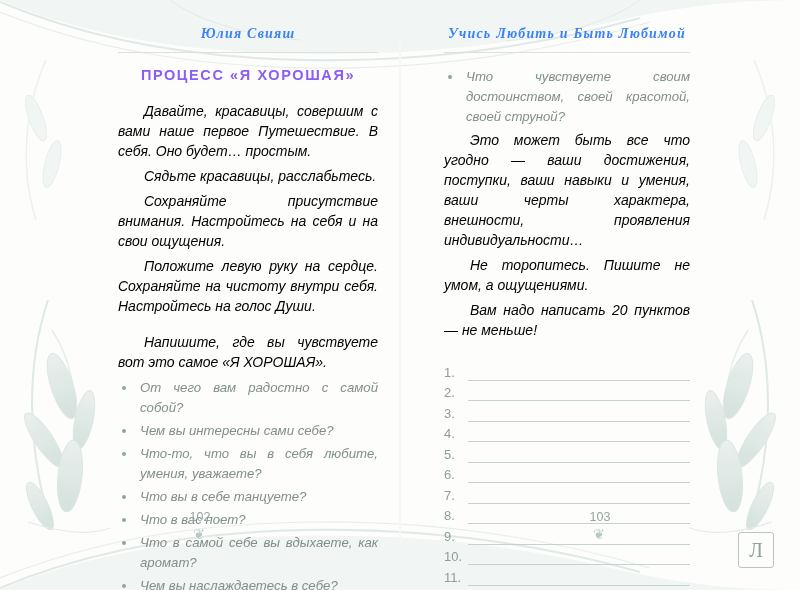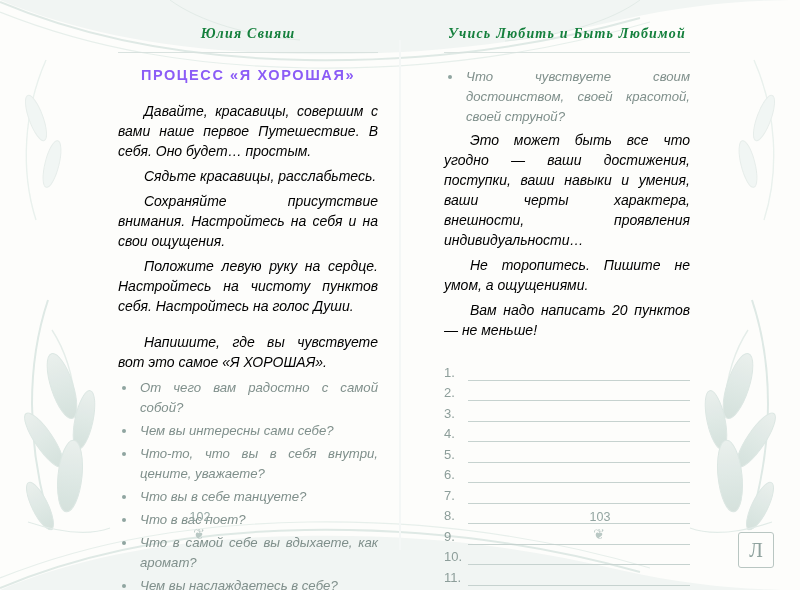--- a/index.html
+++ b/index.html
@@ -60,21 +60,21 @@
     left: 44px;
     right: 110px;
   }
 
   
   .running-head {
     text-align: center;
     font-family: "Liberation Serif", serif;
     font-style: italic;
     font-weight: bold;
-    color: #15803d;
+    color: #3b82f6;
     letter-spacing: 1.2px;
     font-size: 14px;
     height: 22px;
     white-space: nowrap;
   }
   .head-rule {
     height: 1px;
     background: #d9e2df;
     margin: 4px 0 14px 0;
   }
@@ -255,27 +255,27 @@
         <div class="running-head">
           <span>Юлия Свияш</span>
         </div>
         <div class="head-rule"></div>
 
         <h1 class="chapter-title">ПРОЦЕСС «Я ХОРОШАЯ»</h1>
 
         <p class="para">Давайте, красавицы, совершим с вами наше первое Путешествие. В себя. Оно будет… простым.</p>
         <p class="para">Сядьте красавицы, расслабьтесь.</p>
         <p class="para">Сохраняйте присутствие внимания. Настройтесь на себя и на свои ощущения.</p>
-        <p class="para">Положите левую руку на сердце. Настройтесь на чистоту пунктов себя. Настройтесь на голос Души.</p>
+        <p class="para">Положите левую руку на сердце. Сохраняйте на чистоту внутри себя. Настройтесь на голос Души.</p>
         <p class="para gap">Напишите, где вы чувствуете вот это самое «Я ХОРОШАЯ».</p>
 
         <ul class="bullets">
           <li>От чего вам радостно с самой собой?</li>
           <li>Чем вы интересны сами себе?</li>
-          <li>Что-то, что вы в себя внутри, цените, уважаете?</li>
+          <li>Что-то, что вы в себя любите, умения, уважаете?</li>
           <li>Что вы в себе танцуете?</li>
           <li>Что в вас поет?</li>
           <li>Что в самой себе вы вдыхаете, как аромат?</li>
           <li>Чем вы наслаждаетесь в себе?</li>
         </ul>
 
       </div>
 
       <div class="folio">
         <div>102</div>

